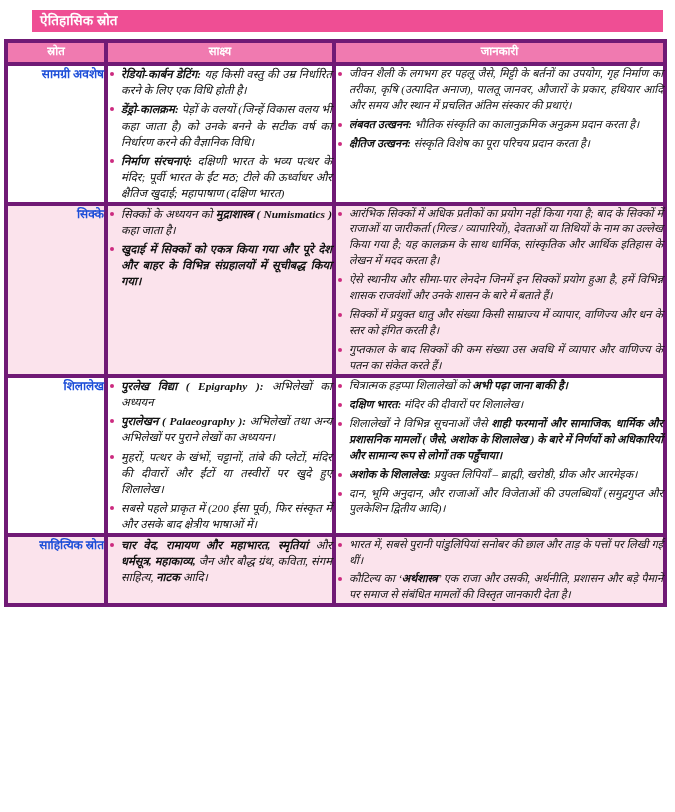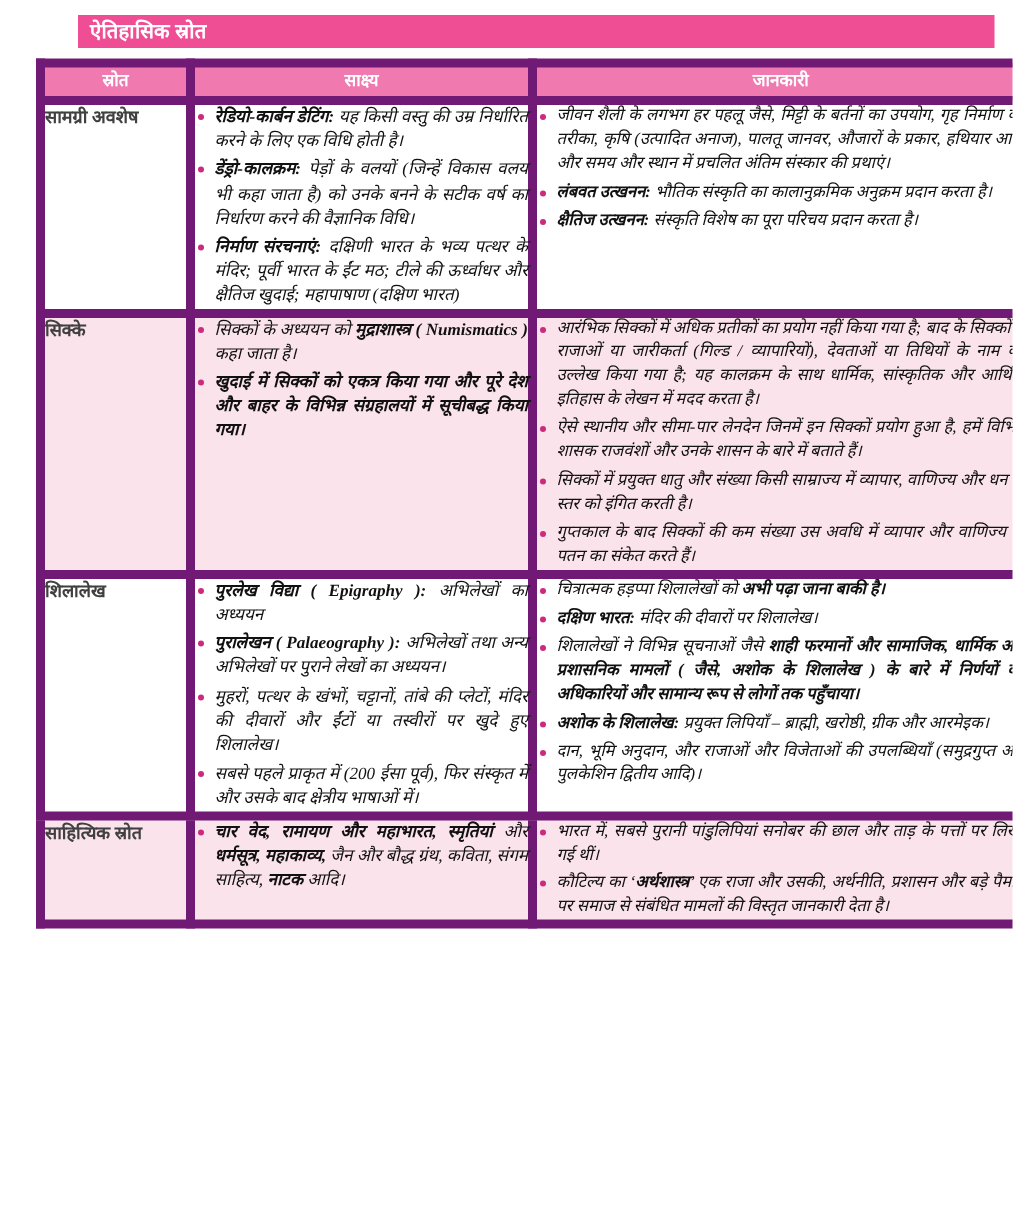--- a/index.html
+++ b/index.html
@@ -13,21 +13,21 @@
     height: 812px;
     font-family: "Liberation Serif", "DejaVu Serif", serif;
     color: #1a1a1a;
     overflow: hidden;
   }
 
   .page {
     width: 675px;
     height: 604px;
     box-sizing: border-box;
-    padding: 10px 8px 4px 24px;
+    padding: 10px 8px 4px 4px;
     position: relative;
   }
 
   
   .title-banner {
     background: #ef4e94;
     height: 22px;
     margin-left: 28px;
     margin-right: 4px;
     display: flex;
@@ -46,21 +46,21 @@
   
   table.srot-table {
     border-collapse: collapse;
     width: 659px;
     margin-top: 7px;
     margin-left: 0px;
     table-layout: fixed;
   }
   table.srot-table th,
   table.srot-table td {
-    border: 6px solid #701a75;
+    border: 4px solid #701a75;
     vertical-align: top;
     padding: 0;
   }
 
   thead th {
     background: #f07ab0;
     color: #ffffff;
     font-size: 11.5px;
     font-weight: 700;
     text-align: center;
@@ -71,25 +71,25 @@
 
   col.c-src   { width: 100px; }
   col.c-evid  { width: 228px; }
   col.c-info  { width: 331px; }
 
   
   tr.row-white td { background: #ffffff; }
   tr.row-pink  td { background: #fbe3ec; }
 
   td.src-cell {
-    text-align: left;
+    text-align: right;
     vertical-align: middle;
     font-size: 12px;
     font-weight: 700;
-    color: #404040;
+    color: #1d4ed8;
     line-height: 1.45;
     padding: 2px 4px;
   }
 
   td.body-cell {
     padding: 4px 6px 5px 4px;
   }
 
   ul.blist {
     list-style: none;

